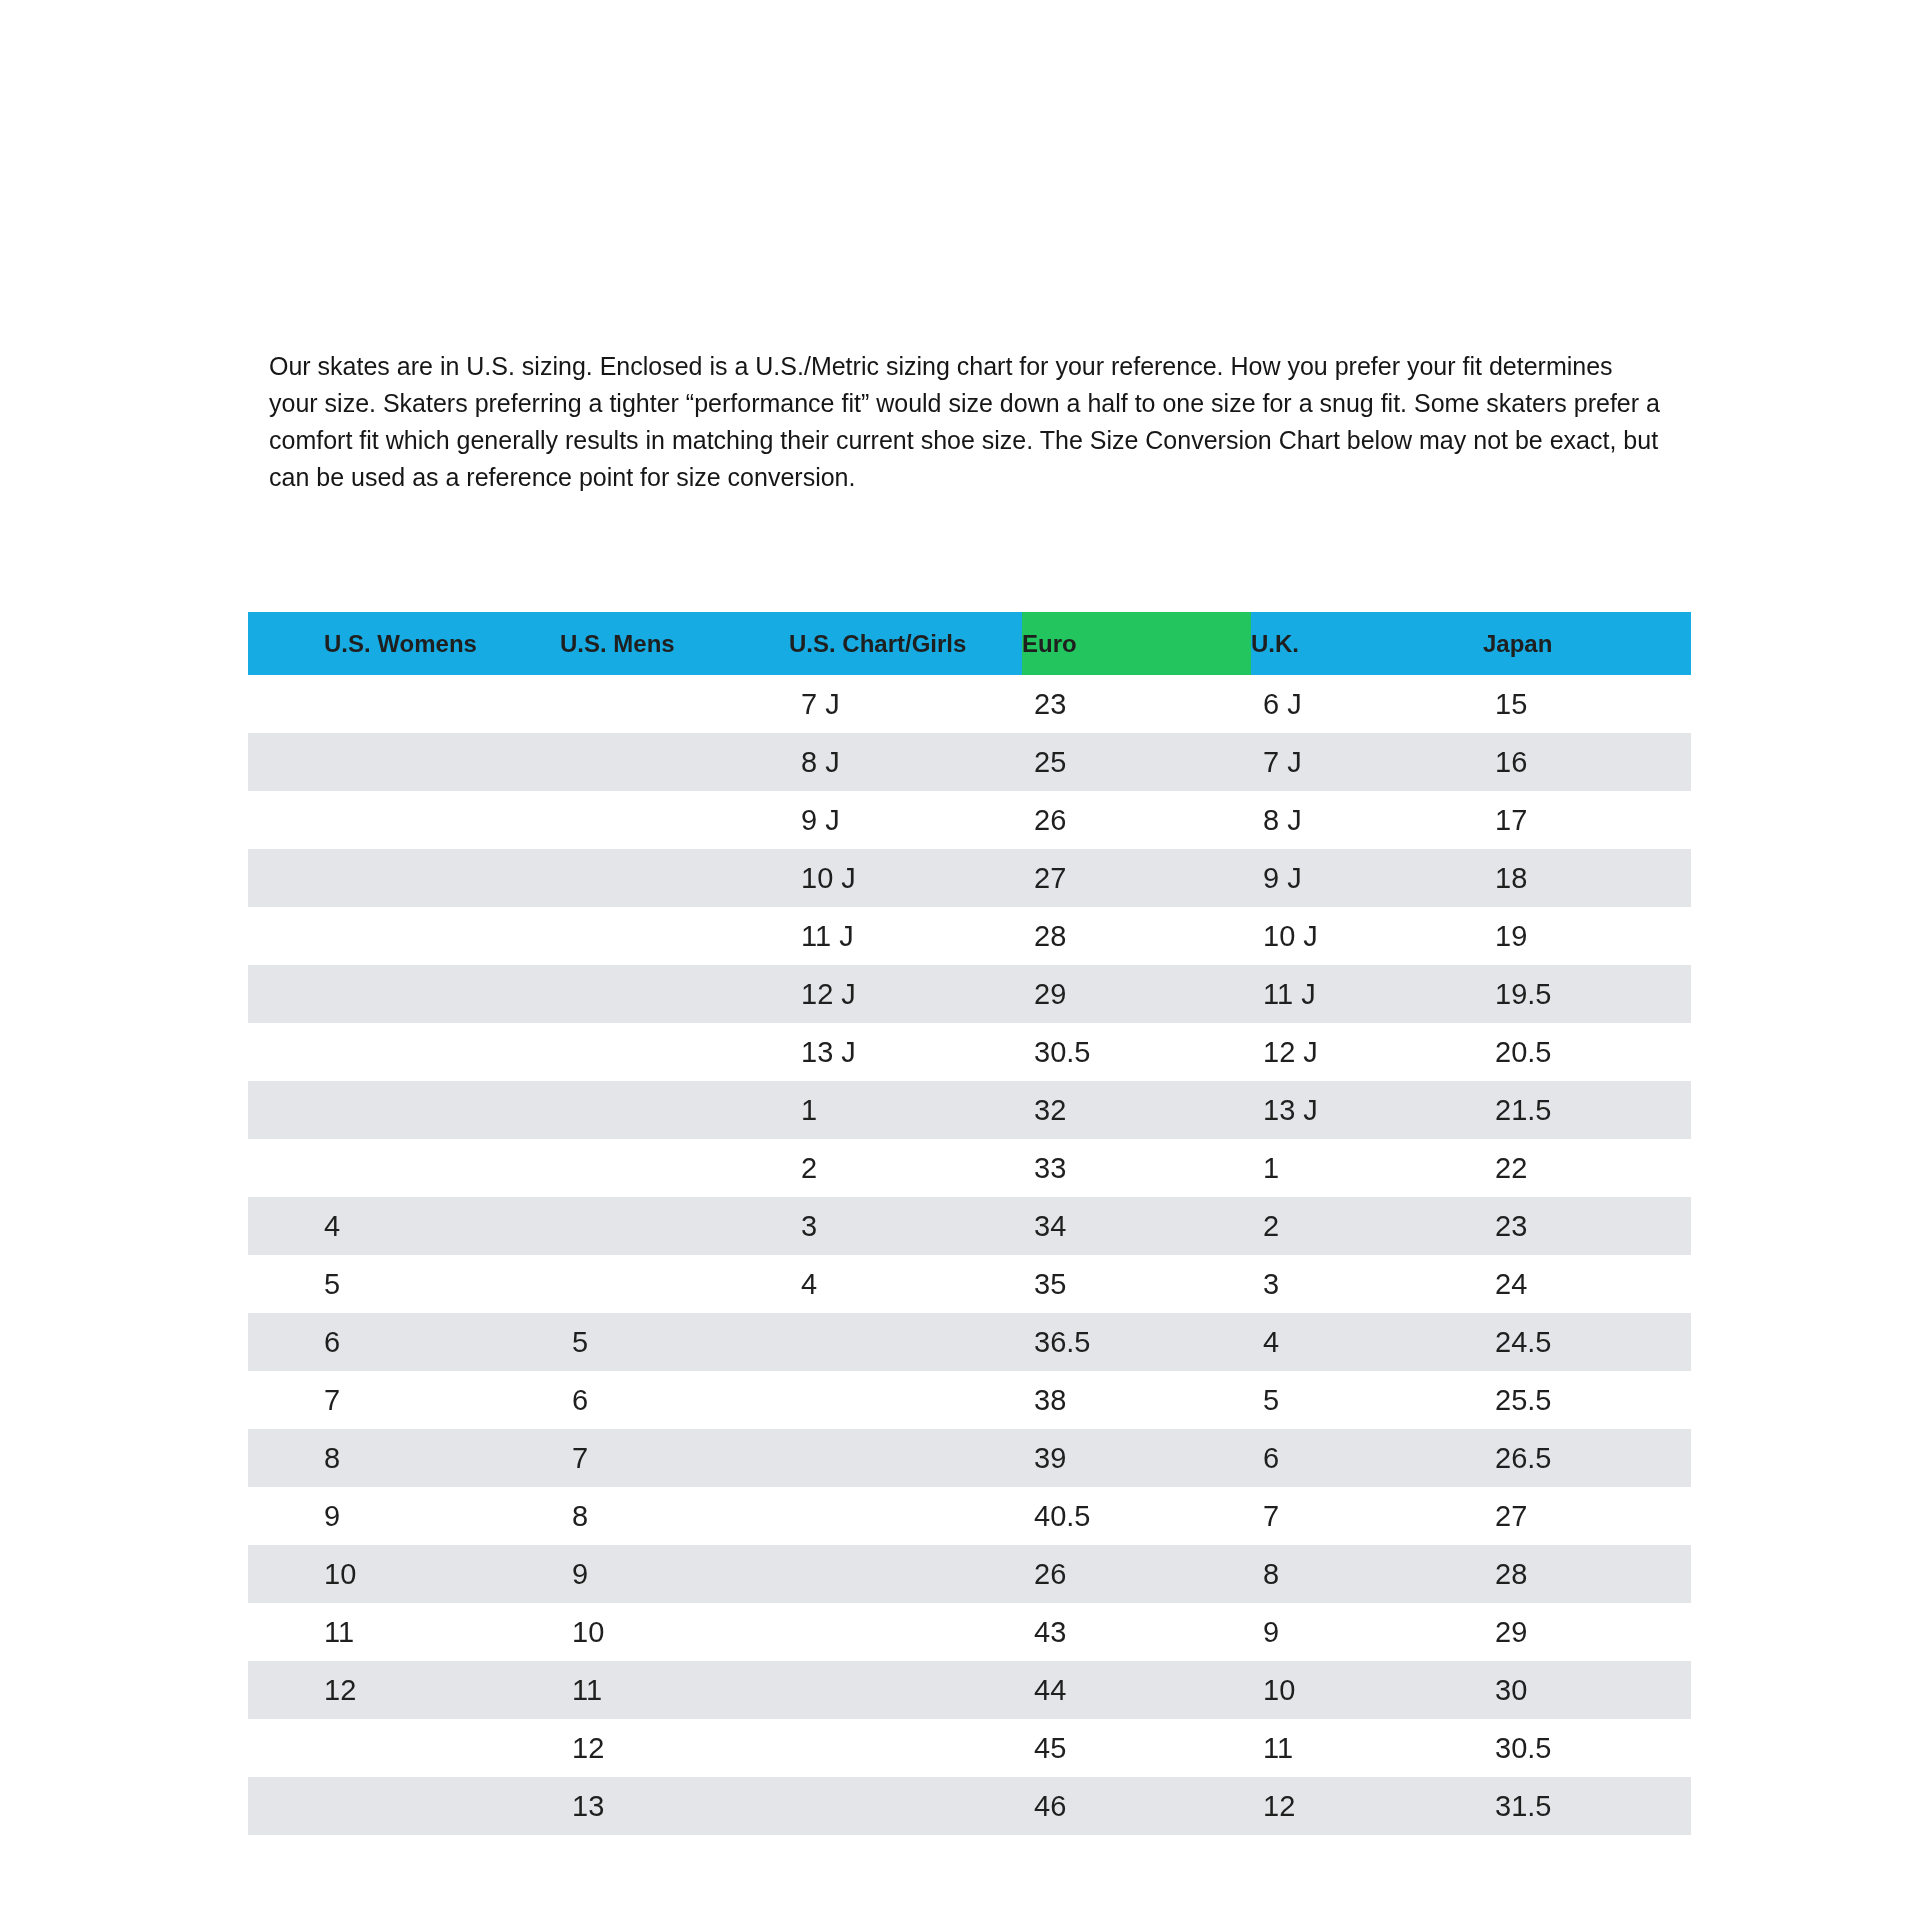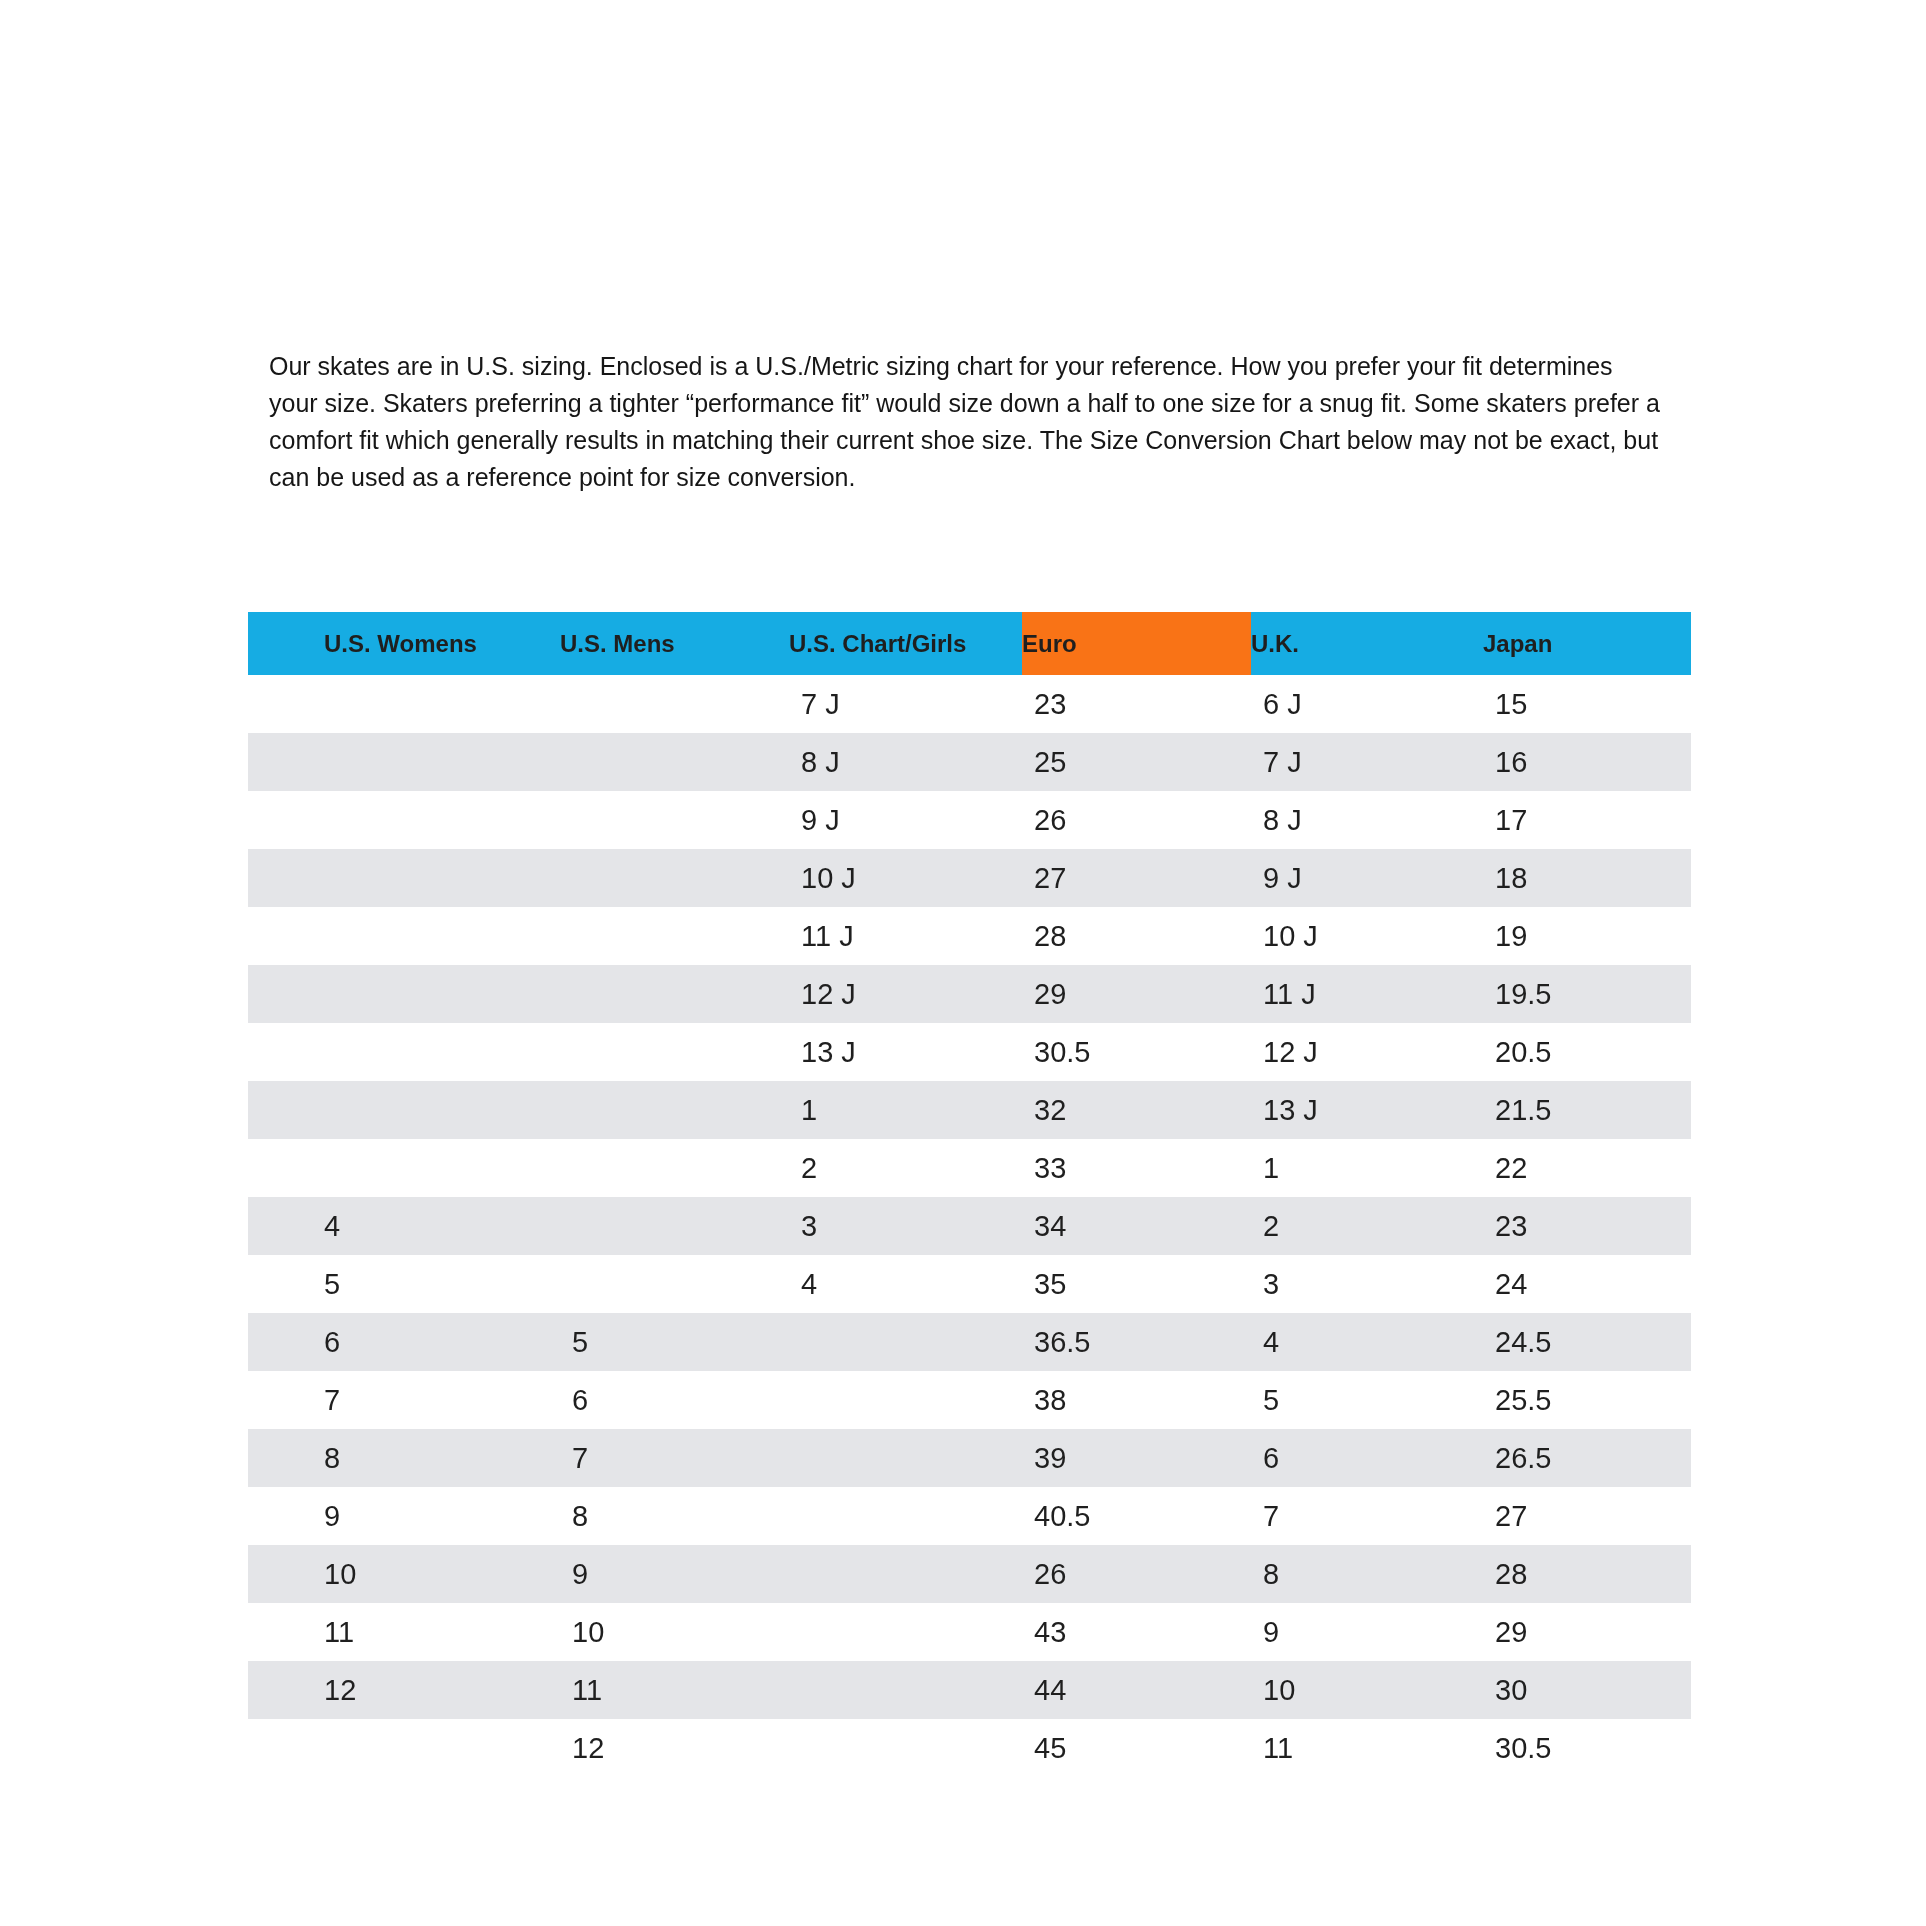--- a/index.html
+++ b/index.html
@@ -77,21 +77,21 @@
       <col style="width:233px">
       <col style="width:229px">
       <col style="width:232px">
       <col style="width:208px">
     </colgroup>
     <thead>
       <tr>
           <th style="background: rgb(22, 172, 227);">U.S. Womens</th>
           <th style="background: rgb(22, 172, 227);">U.S. Mens</th>
           <th style="background: rgb(22, 172, 227);">U.S. Chart/Girls</th>
-          <th style="background: #f97316;">Euro</th>
+          <th style="background: #22c55e;">Euro</th>
           <th style="background: rgb(22, 172, 227);">U.K.</th>
           <th style="background: rgb(22, 172, 227);">Japan</th>
         </tr>
     </thead>
     <tbody>
         <tr>
           <td></td>
           <td></td>
           <td>7 J</td>
           <td>23</td>
@@ -235,17 +235,25 @@
           <td>30</td>
         </tr>
         <tr>
           <td></td>
           <td>12</td>
           <td></td>
           <td>45</td>
           <td>11</td>
           <td>30.5</td>
         </tr>
+        <tr>
+          <td></td>
+          <td>13</td>
+          <td></td>
+          <td>46</td>
+          <td>12</td>
+          <td>31.5</td>
+        </tr>
       </tbody>
   </table>
 
 </div>
 
 
 </body></html>

